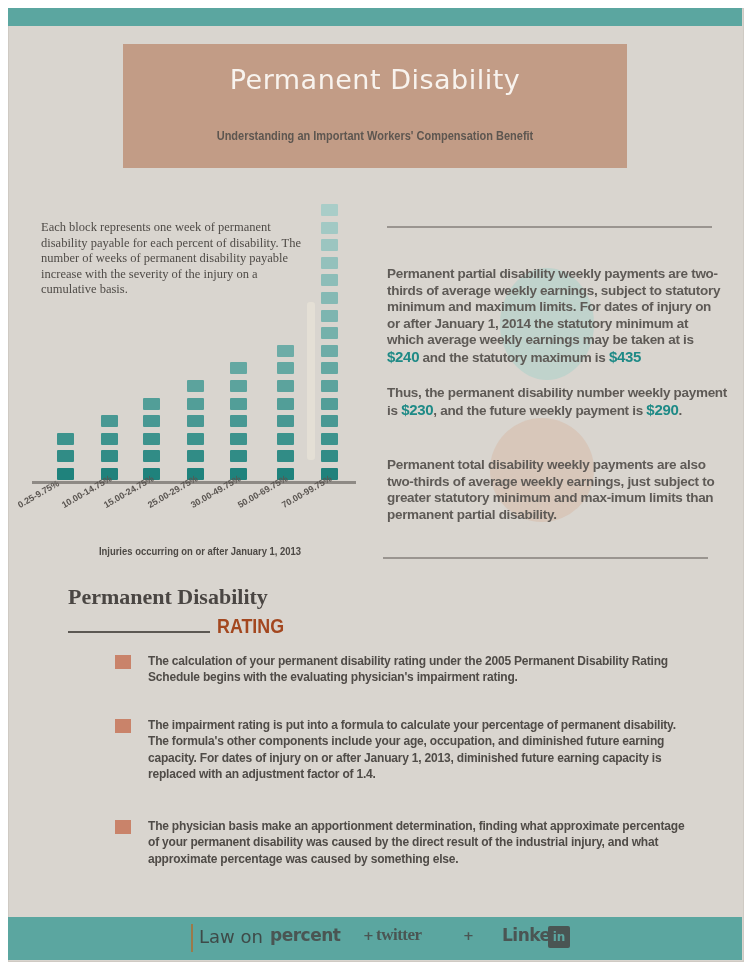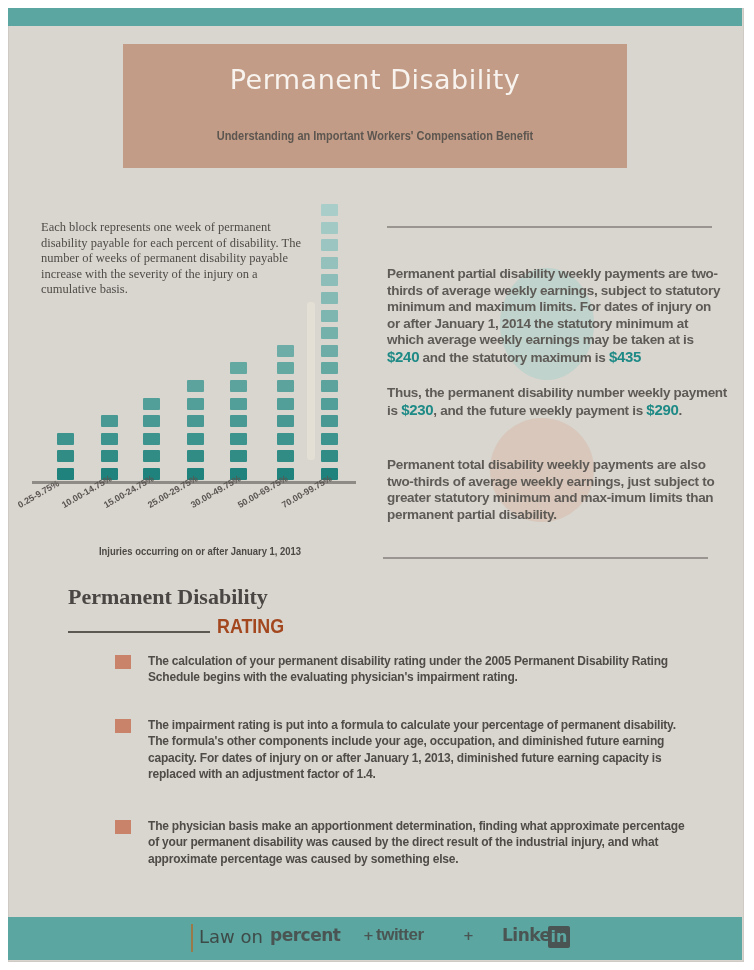--- a/index.html
+++ b/index.html
@@ -37,21 +37,21 @@
   .bullet { position: absolute; left: 111px; width: 330px; }
   .bullet-sq { position: absolute; left: 4px; top: 2px; width: 16px; height: 14px; background: #c9836a; }
   .bullet-text { position: absolute; left: 37px; width: 550px; font-family: "Liberation Sans", sans-serif; font-size: 12px; line-height: 16.3px; color: #4f4b47; font-weight: bold; letter-spacing: -0.2px; }
 
   .footer { position: absolute; left: 8px; top: 917px; width: 734px; height: 43px; background: #5ba6a0; }
   .footer-follow { position: absolute; left: 8px; top: 9px; font-family: "DejaVu Sans", sans-serif; font-size: 18px; color: #3e4a48; }
   .footer-sep { position: absolute; left: 183px; top: 7px; width: 2px; height: 28px; background: #9b7a4a; }
   .footer-law { position: absolute; left: 191px; top: 9px; font-family: "DejaVu Sans", sans-serif; font-size: 18px; color: #3e4a48; }
   .social { position: absolute; top: 8px; font-family: "DejaVu Sans", sans-serif; font-weight: bold; font-size: 17px; color: #4a5553; letter-spacing: -0.5px; }
   .plus { position: absolute; top: 11px; font-family: "DejaVu Sans", sans-serif; font-weight: bold; font-size: 13px; color: #4a5553; }
-  .in-box { position: absolute; left: 540px; top: 9px; width: 22px; height: 22px; background: #4a5553; color: #5ba6a0; font-family: "DejaVu Sans", sans-serif; font-weight: bold; font-size: 16px; line-height: 22px; text-align: center; border-radius: 2px; }
+  .in-box { position: absolute; left: 540px; top: 9px; width: 22px; height: 22px; background: #4a5553; color: #5ba6a0; font-family: "DejaVu Sans", sans-serif; font-weight: bold; font-size: 12px; line-height: 22px; text-align: center; border-radius: 2px; }
 </style>
 </head>
 <body>
 
 <div class="panel"></div>
 <div class="top-bar"></div>
 
 <div class="header-box">
   <div class="header-title">Permanent Disability</div>
   <div class="header-sub2">Understanding an Important Workers' Compensation Benefit</div>
@@ -164,17 +164,17 @@
 <div class="bullet" style="top:818px;">
   <div class="bullet-sq"></div>
   <div class="bullet-text">The physician basis make an apportionment determination, finding what approximate percentage of your permanent disability was caused by the direct result of the industrial injury, and what approximate percentage was caused by something else.</div>
 </div>
 
 <div class="footer">
   <div class="footer-sep"></div>
   <div class="footer-law">Law on</div>
   <div class="social" style="left:262px;">percent</div>
   <div class="plus" style="left:355px;">+</div>
-  <div class="social" style="left:368px; font-family: Liberation Sans, sans-serif;">twitter</div>
+  <div class="social" style="left:368px; font-family: Liberation Serif, serif;">twitter</div>
   <div class="plus" style="left:455px;">+</div>
   <div class="social" style="left:494px;">Linked</div>
   <div class="in-box">in</div>
 </div>
 
 </body></html>

